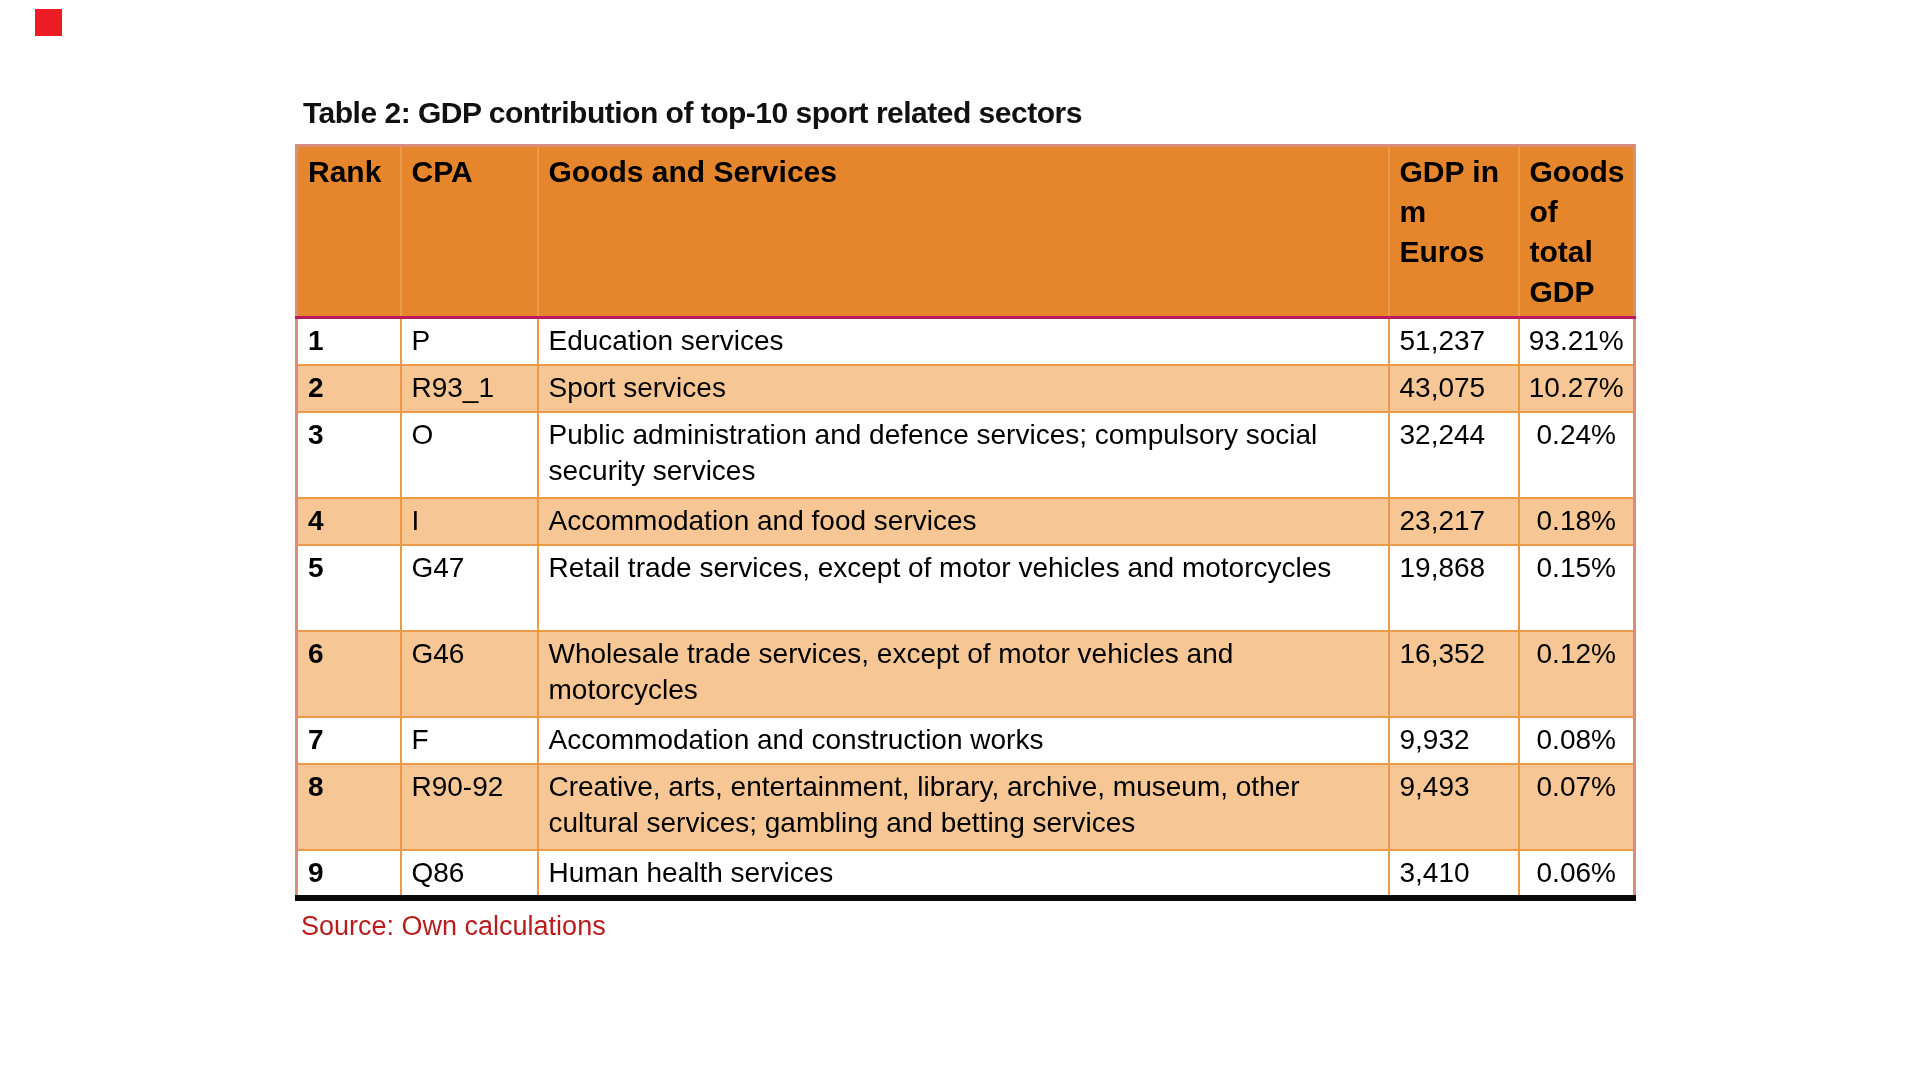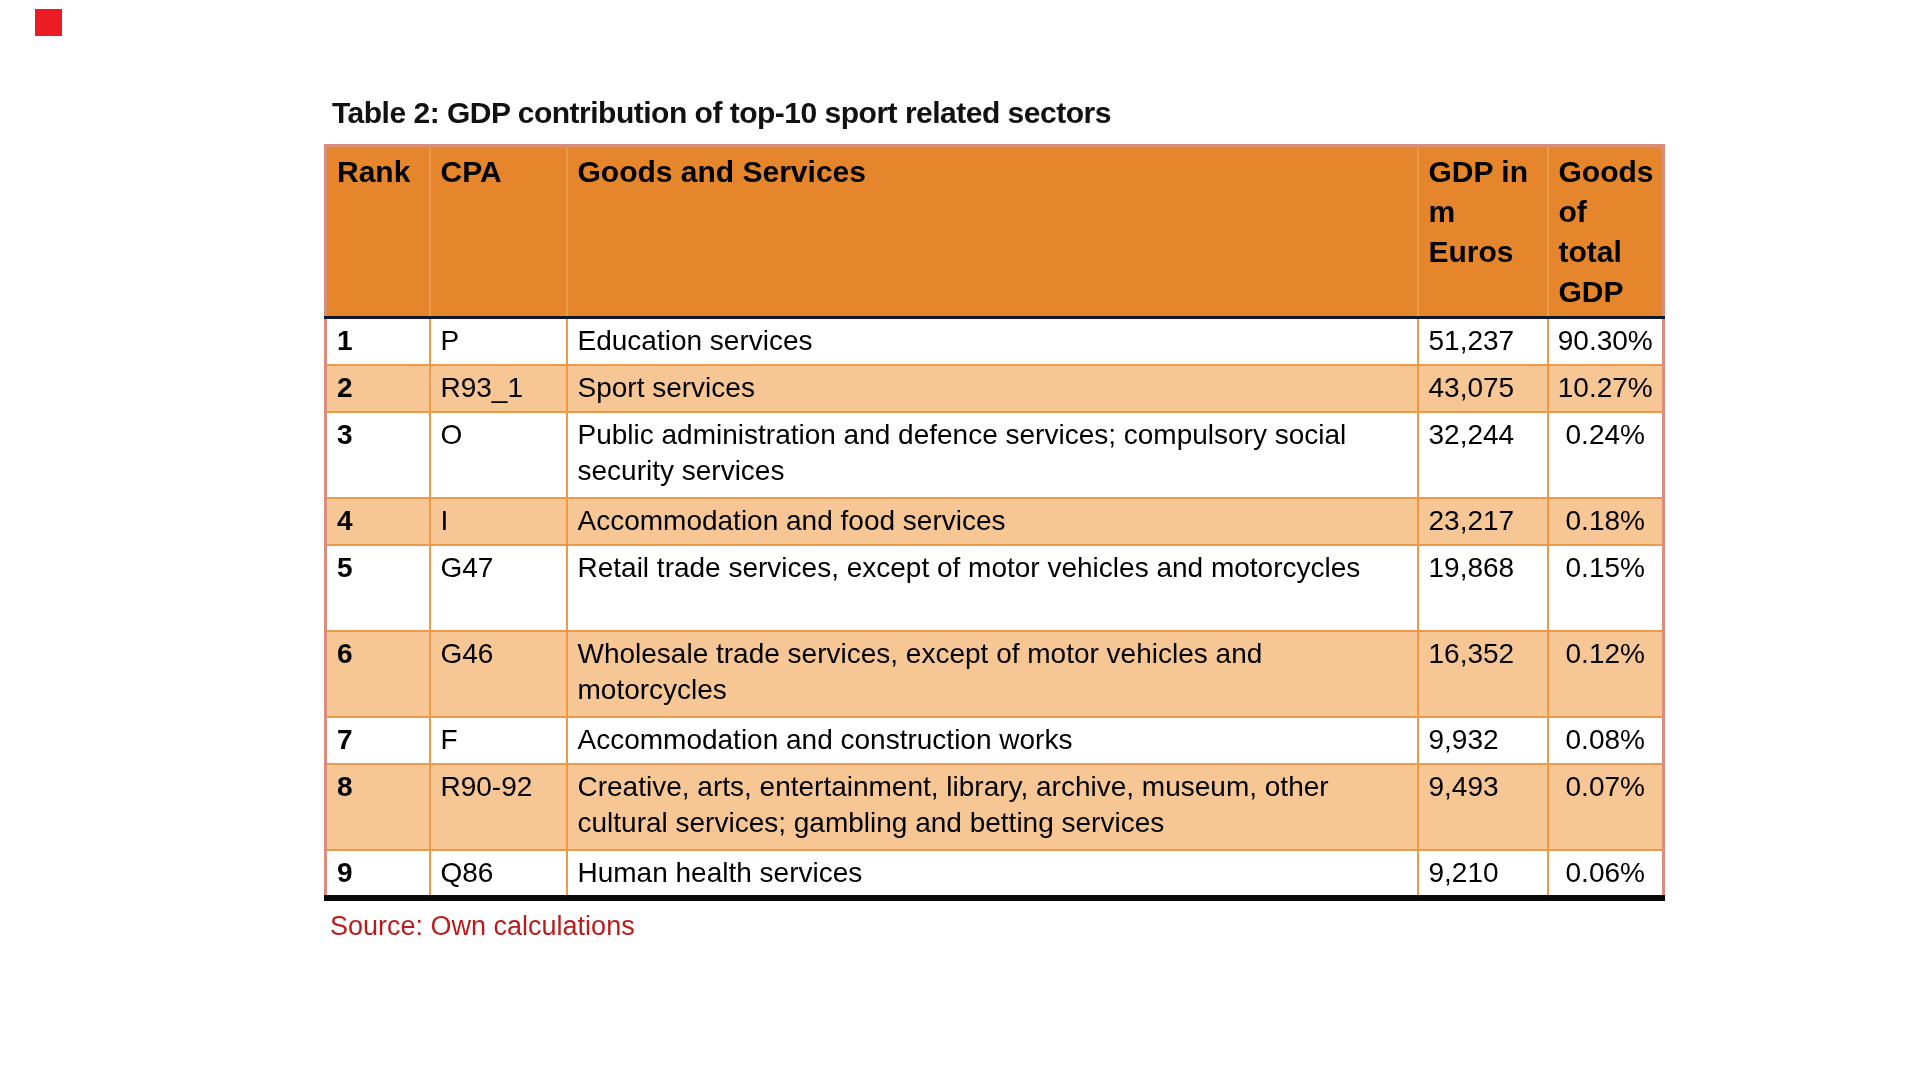--- a/index.html
+++ b/index.html
@@ -4,41 +4,41 @@
 <style>
   html,body{margin:0;padding:0;}
   body{
     width:1920px;height:1080px;background:#ffffff;position:relative;
     font-family:"Liberation Sans", sans-serif;color:#000;
   }
   .red-marker{
     position:absolute;left:35px;top:9px;width:27px;height:27px;
     background:#EC1C24;
   }
-  .doc{position:absolute;left:295px;top:96px;width:1345px;margin-left:29px;}
+  .doc{position:absolute;left:295px;top:96px;width:1345px;}
   .title{
     font-size:30px;font-weight:bold;letter-spacing:-0.5px;
     margin:0 0 14px 8px;color:#111;
   }
   table.gdp-table{
     border-collapse:collapse;table-layout:fixed;width:1338px;
     border:3px solid #D98D7C;
     border-bottom:6px solid #0a0a0a;
   }
   .gdp-table th,.gdp-table td{
     border:2px solid #EC9A47;
     vertical-align:top;
     font-size:28px;line-height:36px;
     padding:4px 6px 4px 10px;
     overflow:hidden;
   }
   .gdp-table th{
     background:#E6862C;font-weight:bold;font-size:30px;line-height:40px;
     text-align:left;padding-top:5px;
-    border-bottom:3px solid #0f172a;
+    border-bottom:3px solid #be185d;
   }
   thead tr{height:170px;}
   tr.s{height:47px;}
   tr.d{height:86px;}
   tr.alt td{background:#F6C795;}
   td.c-rank{font-weight:bold;}
   td.c-gdp{padding-right:16px;}
   td.c-share{text-align:center;padding-left:4px;padding-right:4px;}
   .source{
     font-size:27px;margin:10px 0 0 6px;color:#b91c1c;
@@ -69,21 +69,21 @@
         <th>GDP in m Euros</th>
         <th>Goods of total GDP</th>
       </tr>
     </thead>
     <tbody>
       <tr class="s">
         <td class="c-rank">1</td>
         <td class="c-cpa">P</td>
         <td class="c-goods">Education services</td>
         <td class="c-gdp">51,237</td>
-        <td class="c-share">90.30%</td>
+        <td class="c-share">93.21%</td>
       </tr>
       <tr class="s alt">
         <td class="c-rank">2</td>
         <td class="c-cpa">R93_1</td>
         <td class="c-goods">Sport services</td>
         <td class="c-gdp">43,075</td>
         <td class="c-share">10.27%</td>
       </tr>
       <tr class="d">
         <td class="c-rank">3</td>
@@ -124,21 +124,21 @@
         <td class="c-rank">8</td>
         <td class="c-cpa">R90-92</td>
         <td class="c-goods">Creative, arts, entertainment, library, archive, museum, other cultural services; gambling and betting services</td>
         <td class="c-gdp">9,493</td>
         <td class="c-share">0.07%</td>
       </tr>
       <tr class="s">
         <td class="c-rank">9</td>
         <td class="c-cpa">Q86</td>
         <td class="c-goods">Human health services</td>
-        <td class="c-gdp">9,210</td>
+        <td class="c-gdp">3,410</td>
         <td class="c-share">0.06%</td>
       </tr>
     </tbody>
   </table>
 
   <p class="source">Source: Own calculations</p>
 
 </div>
 
 </body></html>

